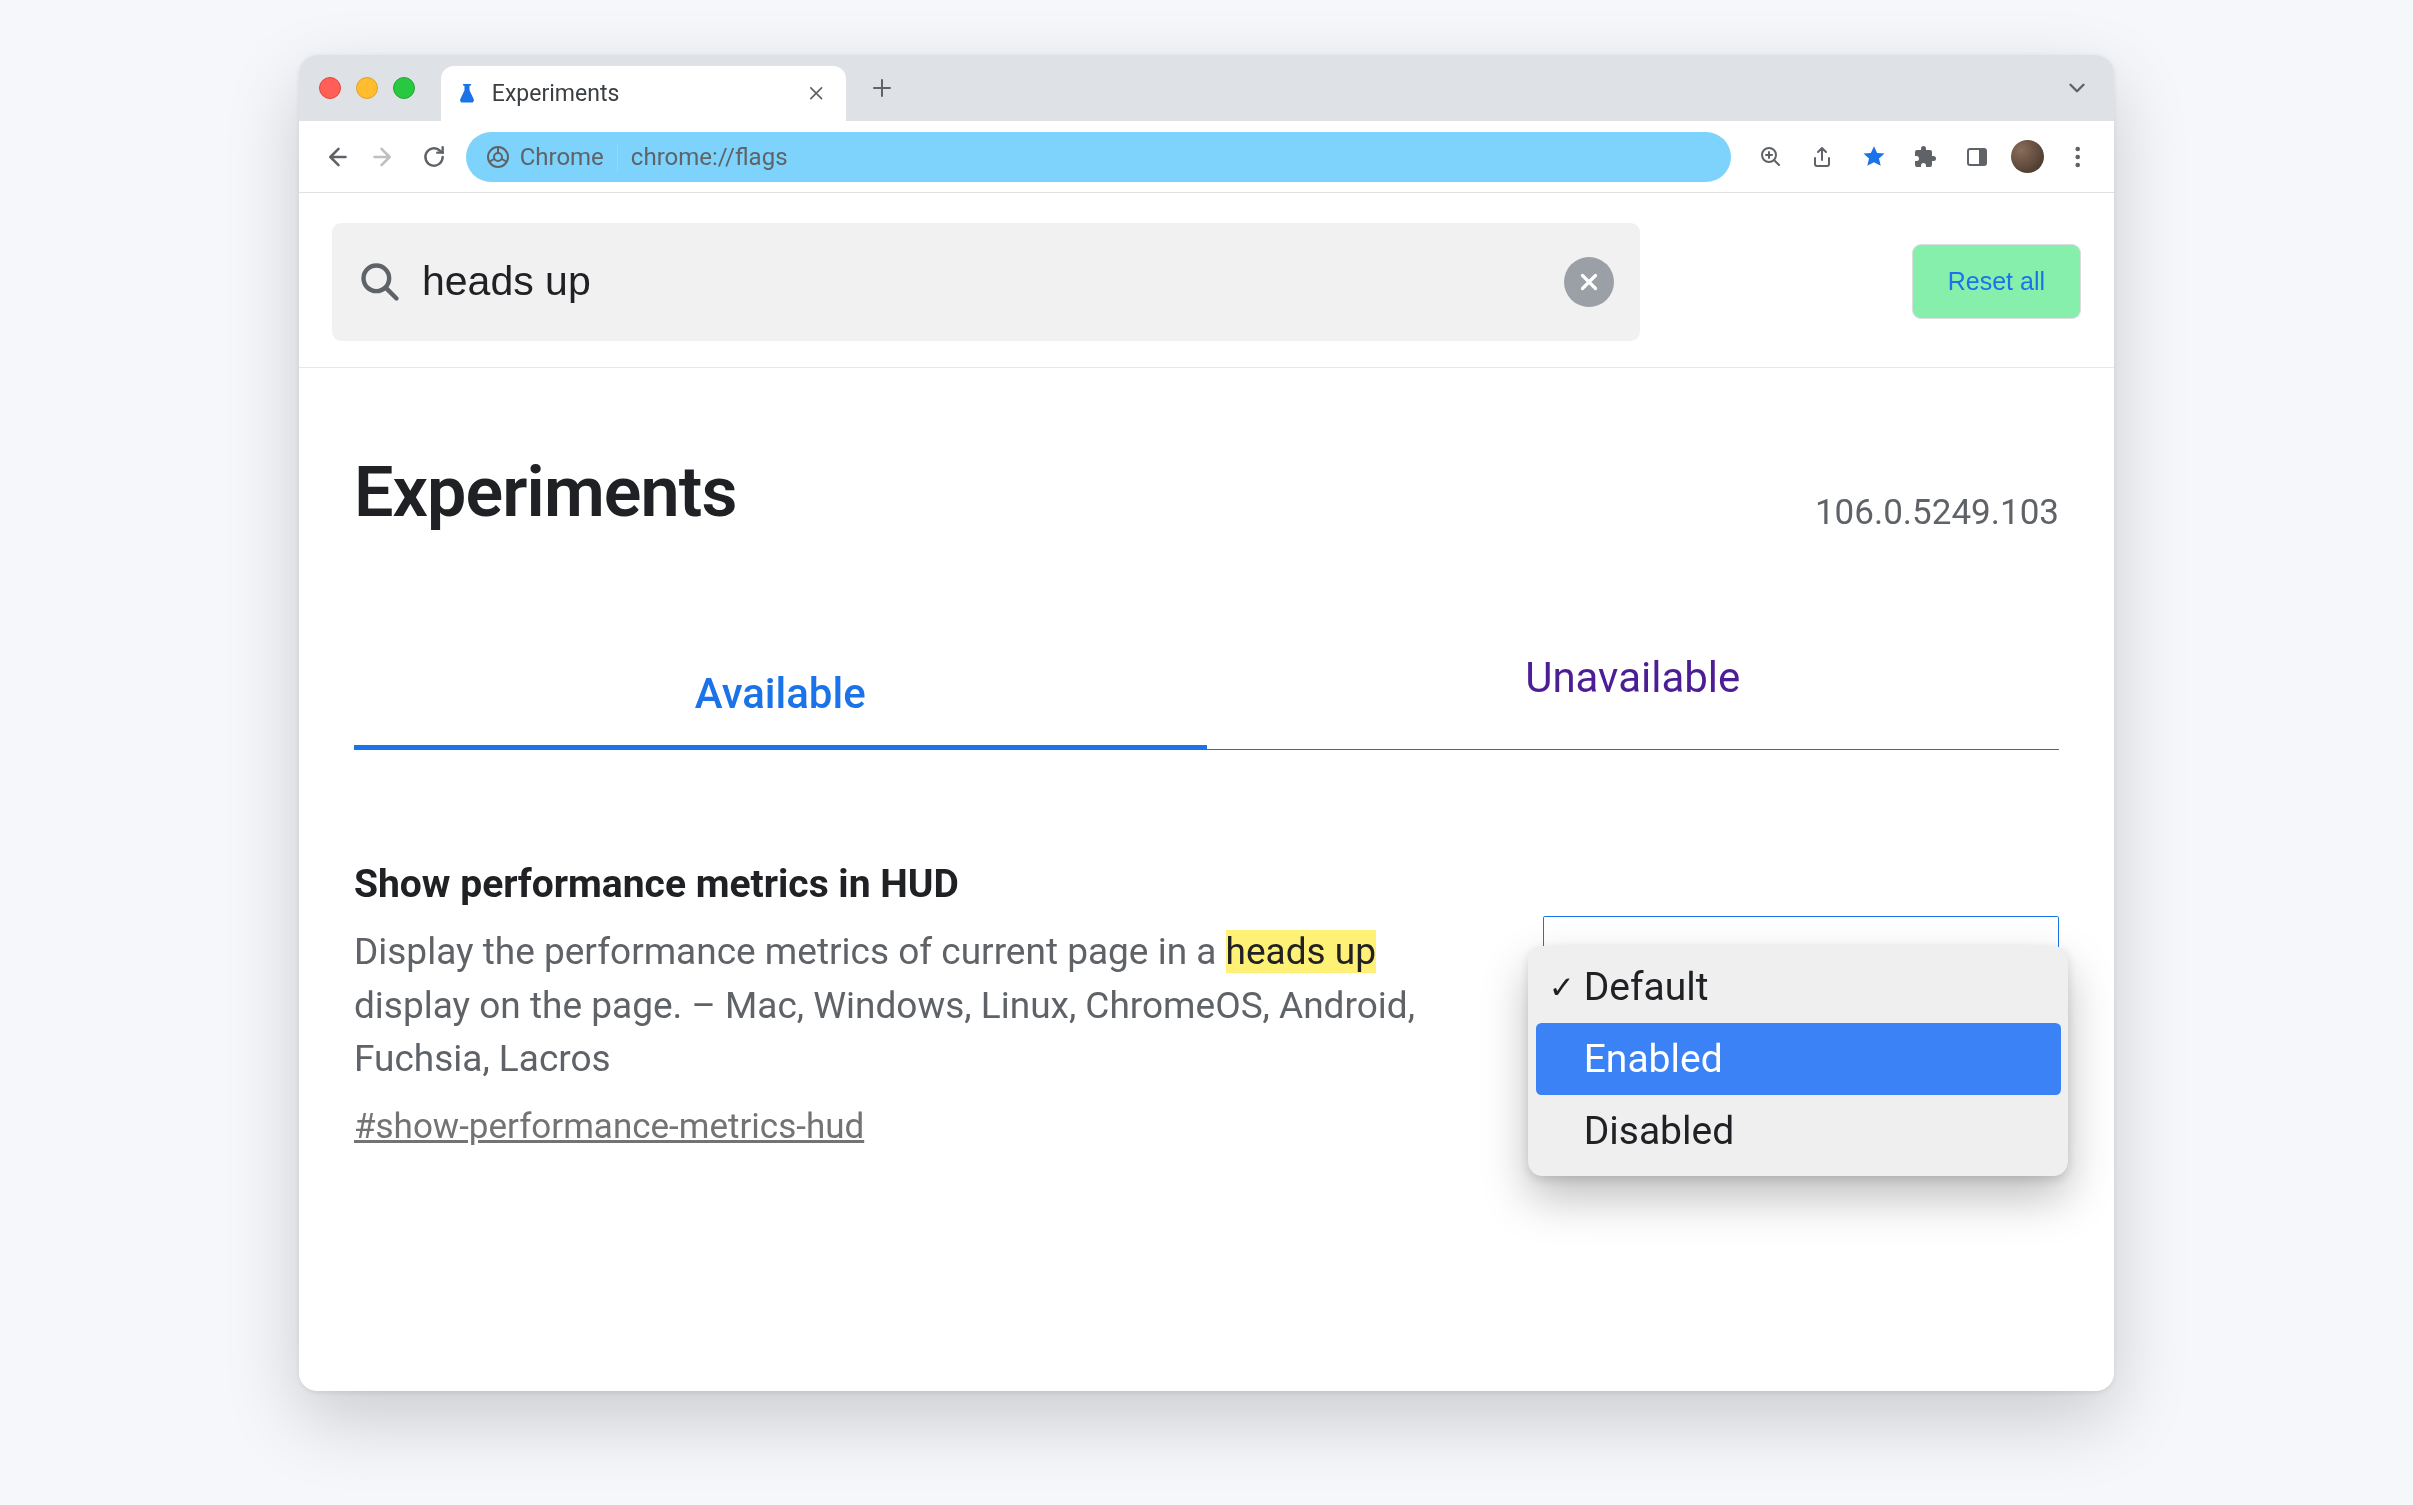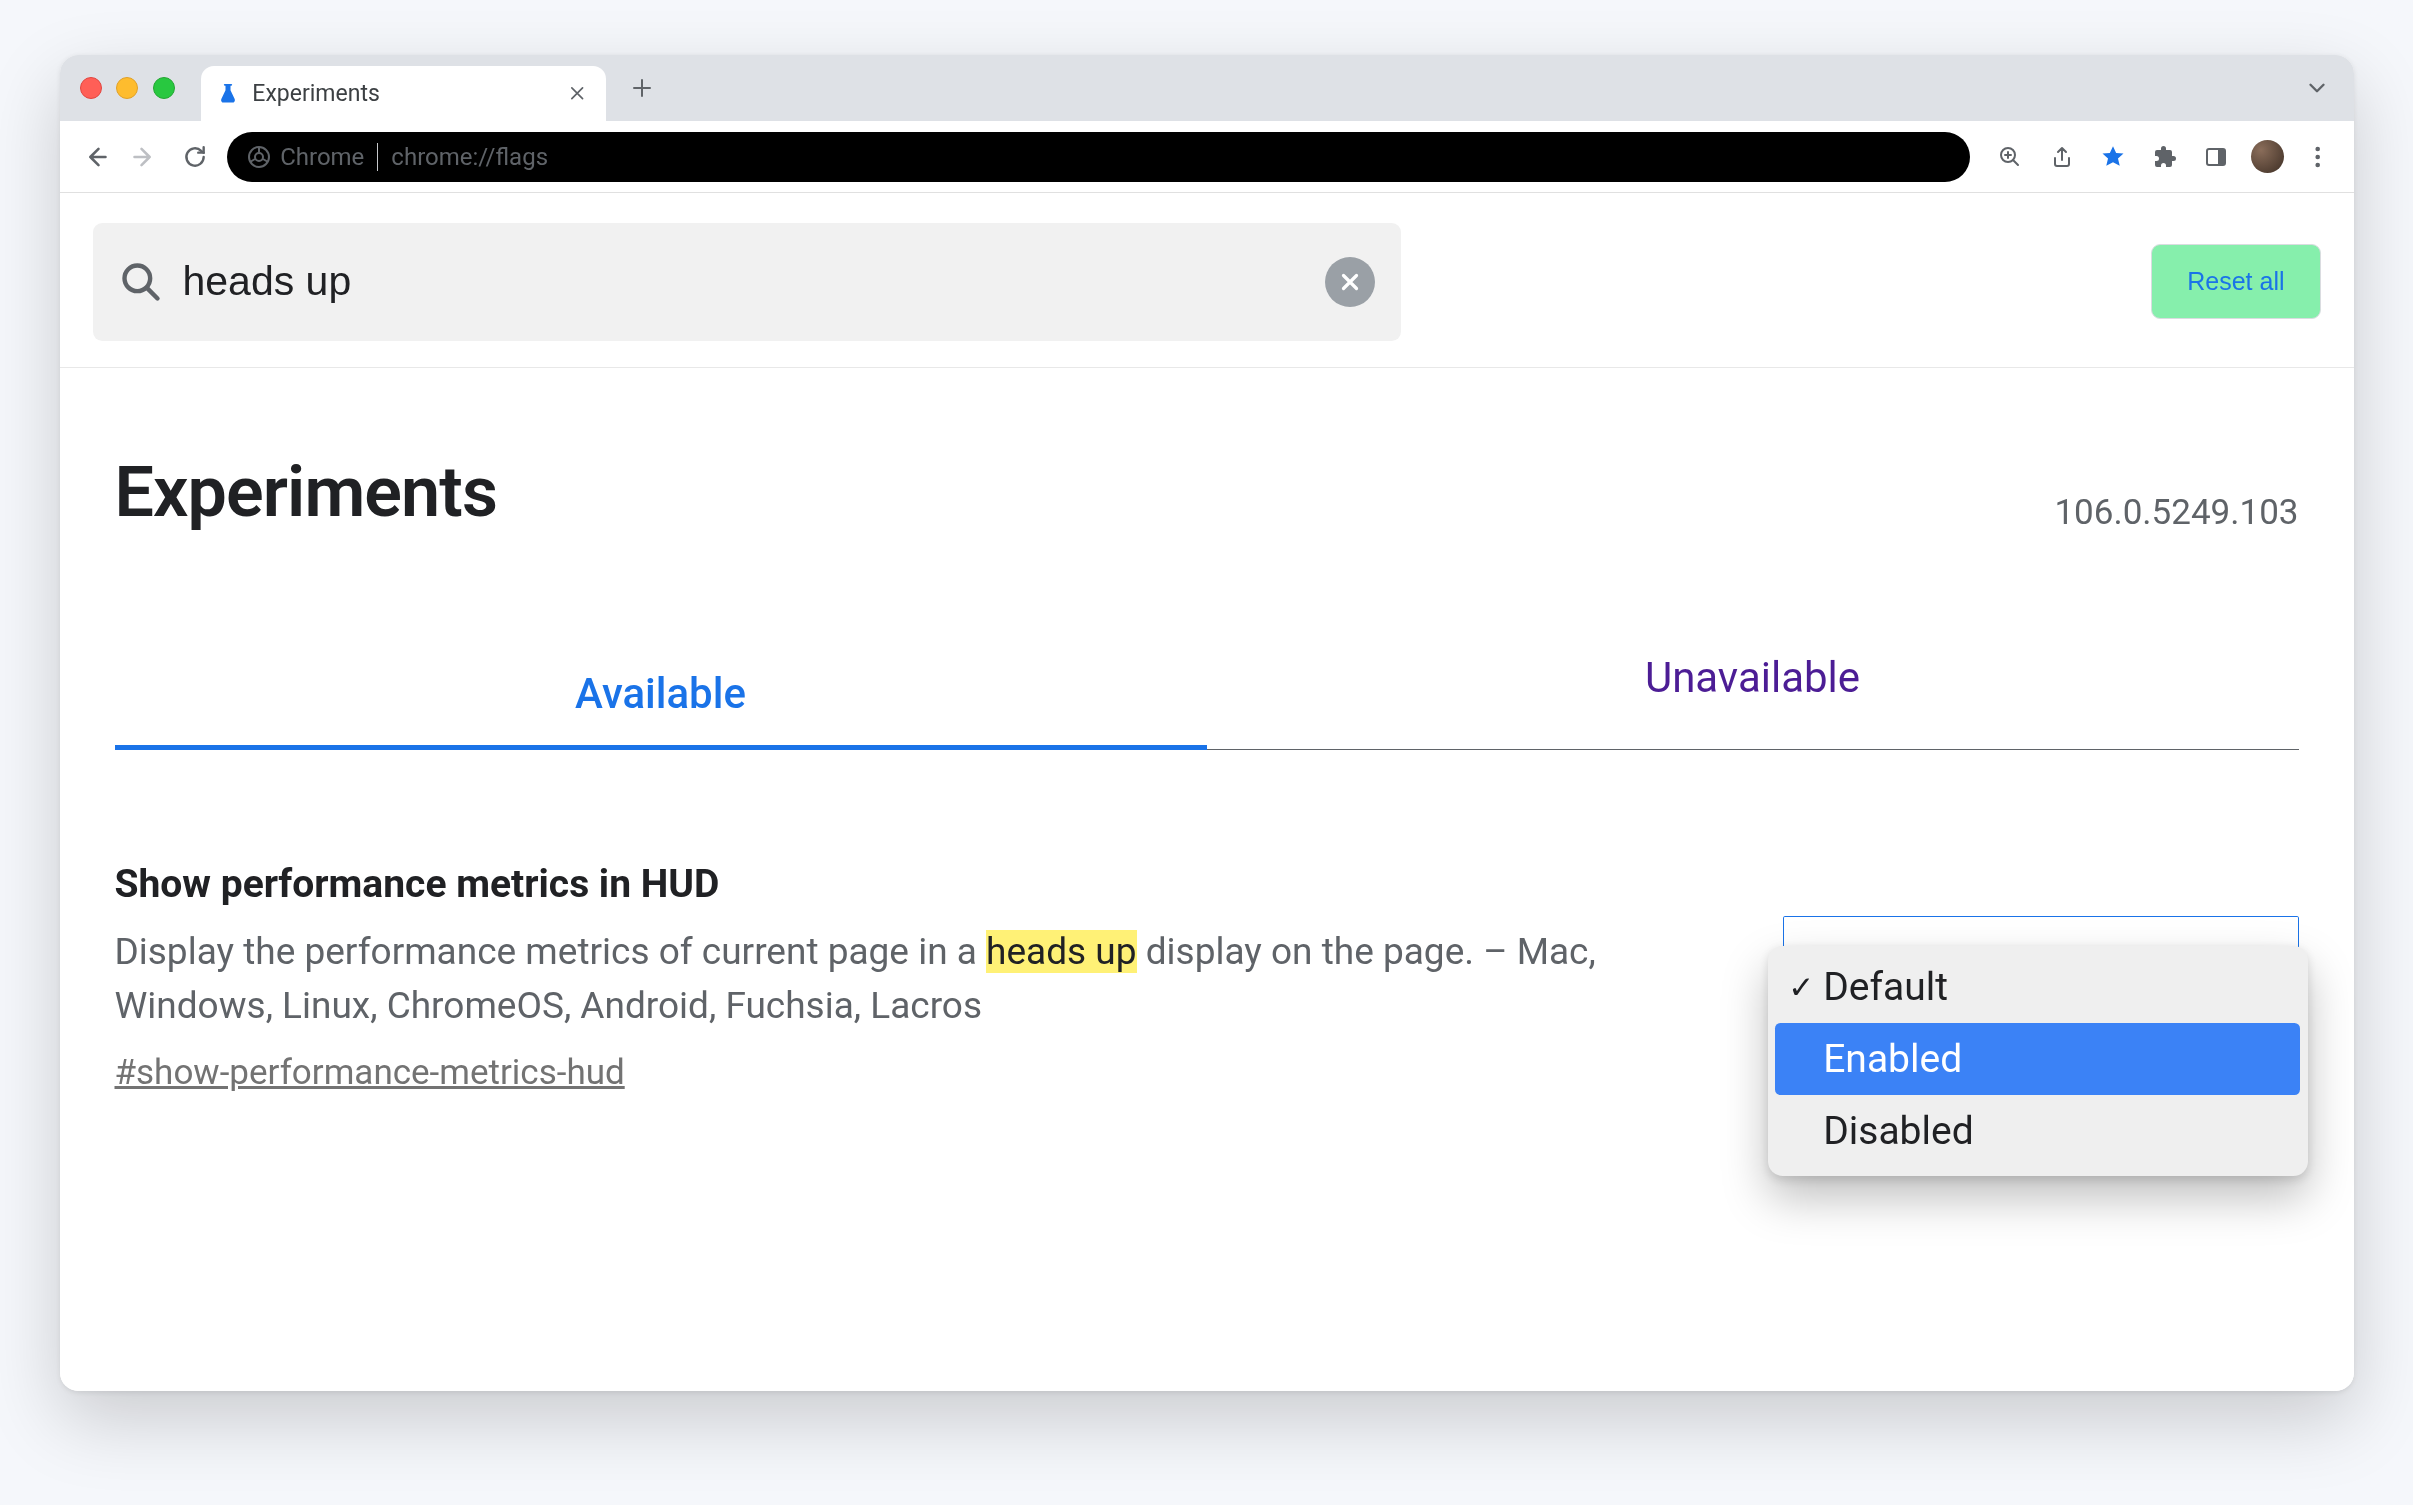--- a/index.html
+++ b/index.html
@@ -6,21 +6,21 @@
   html, body { width: 100%; height: 100%; }
   body {
     font-family: -apple-system, BlinkMacSystemFont, "Segoe UI", Roboto, sans-serif;
     background: #f5f7fb;
     display: flex;
     align-items: flex-start;
     justify-content: center;
     padding: 55px 37px;
   }
   .window {
-    width: 2294px;
+    width: 1815px;
     background: #fff;
     border-radius: 18.4px;
     box-shadow: 0 28px 74px rgba(0,0,0,0.18), 0 1.8px 5.5px rgba(0,0,0,0.08);
     overflow: visible;
     position: relative;
   }
   
   .tabstrip {
     height: 66px;
     background: #dee1e6;
@@ -59,21 +59,21 @@
     display: flex;
     align-items: center;
     padding: 0 18.4px;
     gap: 14.7px;
   }
   .tbtn { width: 35px; height: 35px; display:flex; align-items:center; justify-content:center; color:#5f6368; cursor:pointer; border-radius:50%; }
   .tbtn.disabled { color: #b9bcc0; }
   .omnibox {
     flex: 1;
     height: 50px;
-    background: #000000;
+    background: #7dd3fc;
     border-radius: 25px;
     display: flex;
     align-items: center;
     padding: 14px 20px;
     gap: 13px;
     color: #5f6368;
     font-size: 24px;
   }
   .omnibox .chip { display:flex; align-items:center; gap:9.2px; padding-right:13px; border-right: 0.9px solid #c6c8cb; }
   .omnibox .url { color:#5f6368; }

